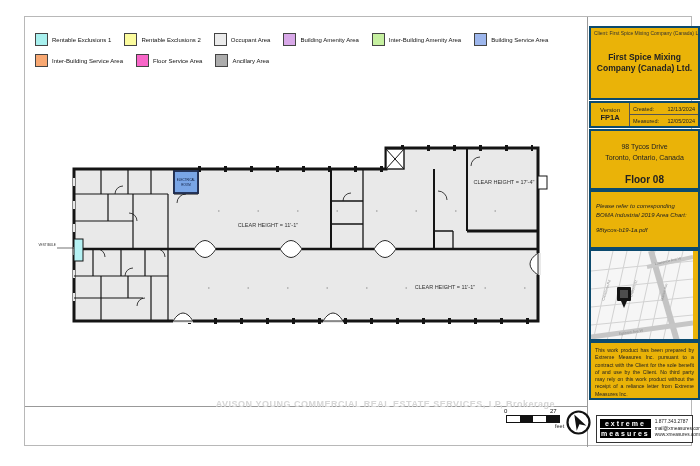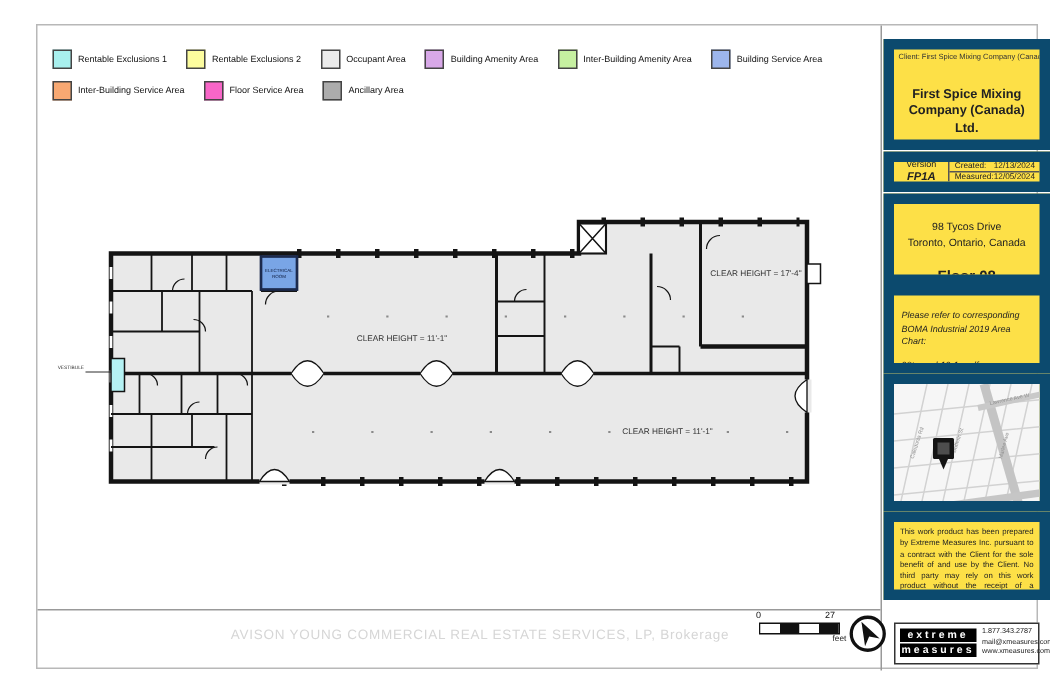--- a/index.html
+++ b/index.html
@@ -8,48 +8,48 @@
   .vdivider{position:absolute;left:562px;top:0;width:1px;height:430px;background:#999;}
   .hline{position:absolute;left:0;top:389px;width:562px;height:1px;background:#999;}
 
   
   .legend-row{position:absolute;display:flex;align-items:center;}
   .lg-item{display:flex;align-items:center;margin-right:13px;}
   .lg-swatch{width:13px;height:13px;border:1px solid #444;box-sizing:border-box;margin-right:4px;flex:0 0 auto;}
   .lg-label{font-size:6px;color:#111;white-space:nowrap;}
 
   
-  .tb-box{position:absolute;left:564px;width:111px;border:7px solid #0c4a6e;background:#fde047;box-sizing:border-box;overflow:hidden;}
+  .tb-box{position:absolute;left:564px;width:111px;border:2px solid #0c4a6e;background:#eab308;box-sizing:border-box;overflow:hidden;}
   .client-line{font-size:5px;color:#333;padding:2px 3px 0 3px;white-space:nowrap;}
   .tb-title{font-size:8.5px;font-weight:bold;text-align:center;margin-top:16px;line-height:1.35;padding:0 4px;}
   .ver-grid{display:flex;height:100%;}
   .ver-left{width:38px;border-right:1px solid #555;display:flex;flex-direction:column;align-items:center;justify-content:center;}
   .ver-label{font-size:6px;}
-  .ver-value{font-size:7.5px;font-weight:bold;font-style:italic;}
+  .ver-value{font-size:7.5px;font-weight:bold;}
   .ver-right{flex:1;display:flex;flex-direction:column;}
   .ver-row{flex:1;display:flex;justify-content:space-between;align-items:center;padding:0 3px;font-size:5.5px;}
   .ver-row:first-child{border-bottom:1px solid #555;}
   .addr{ text-align:center;padding-top:11px;font-size:7px;line-height:1.5;}
   .floor-title{font-size:10px;font-weight:bold;margin-top:9px;}
   .note{font-size:6px;font-style:italic;padding:10px 5px 0 5px;line-height:1.45;}
   .note-file{margin-top:7px;}
   .disclaimer{font-size:5.2px;text-align:justify;padding:4px 4px;line-height:1.4;color:#222;}
 
   
   .scale-num{position:absolute;font-size:6px;color:#111;}
   .scale-bar{position:absolute;left:481px;top:398px;width:52px;height:6px;border:1px solid #111;display:flex;box-sizing:content-box;}
   .scale-seg{flex:1;}
   .feet-label{position:absolute;left:530px;top:406px;font-size:5.5px;}
   .north{position:absolute;left:540px;top:392px;}
   .logo-box{position:absolute;left:571px;top:398px;width:97px;height:28px;border:1px solid #333;box-sizing:border-box;display:flex;align-items:center;padding:2px 3px;background:#fff;}
   .logo-rows{width:52px;}
   .logo-line{background:#000;color:#fff;font-size:7px;font-weight:bold;letter-spacing:2px;text-align:center;padding:0 1px;line-height:9px;margin-bottom:1px;white-space:nowrap;}
   .contact{margin-left:4px;font-size:4.8px;line-height:1.35;color:#222;white-space:nowrap;}
 
-  .watermark{position:absolute;left:60px;top:401px;width:470px;text-align:center;font-size:9px;font-weight:normal;letter-spacing:0.5px;color:#d6d6d6;white-space:nowrap;}
+  .watermark{position:absolute;left:60px;top:382px;width:470px;text-align:right;font-size:9px;font-weight:bold;letter-spacing:0.5px;color:#d6d6d6;white-space:nowrap;}
 
   svg text{font-family:"Liberation Sans",sans-serif;}
 </style>
 </head>
 <body>
 
 <div class="sheet">
   <div class="vdivider"></div>
   <div class="hline"></div>
 

